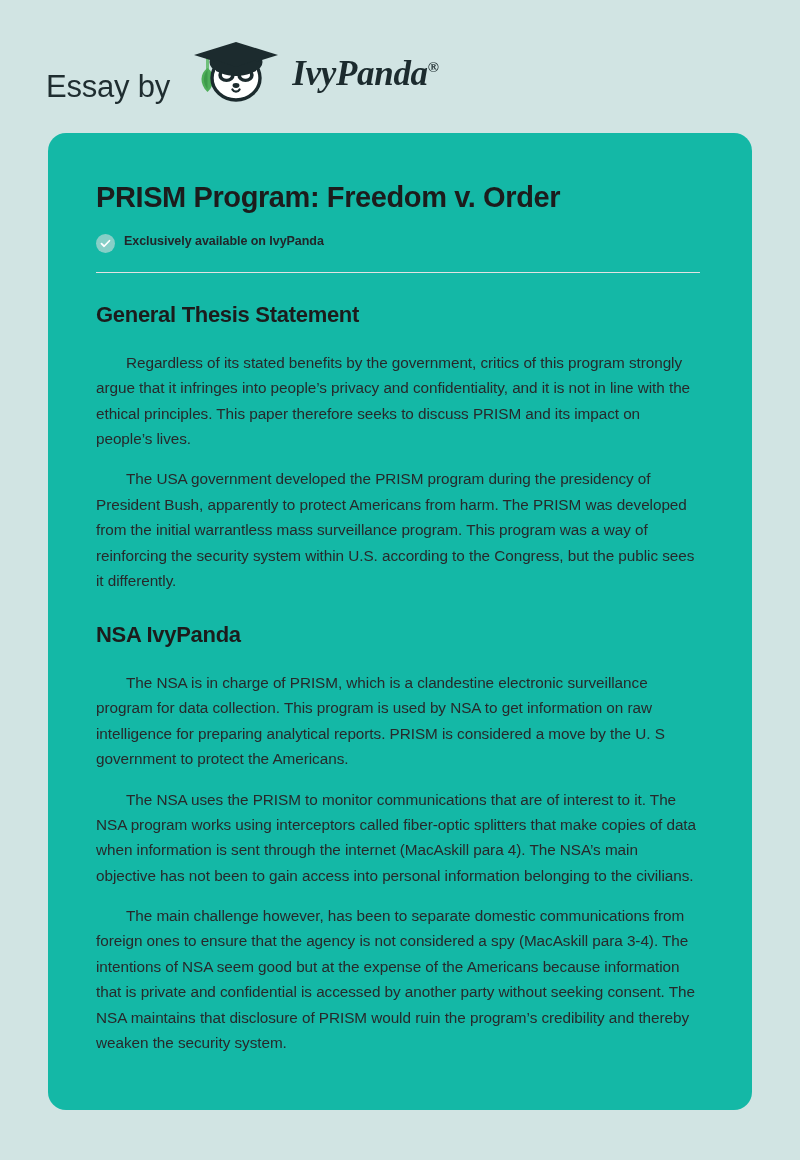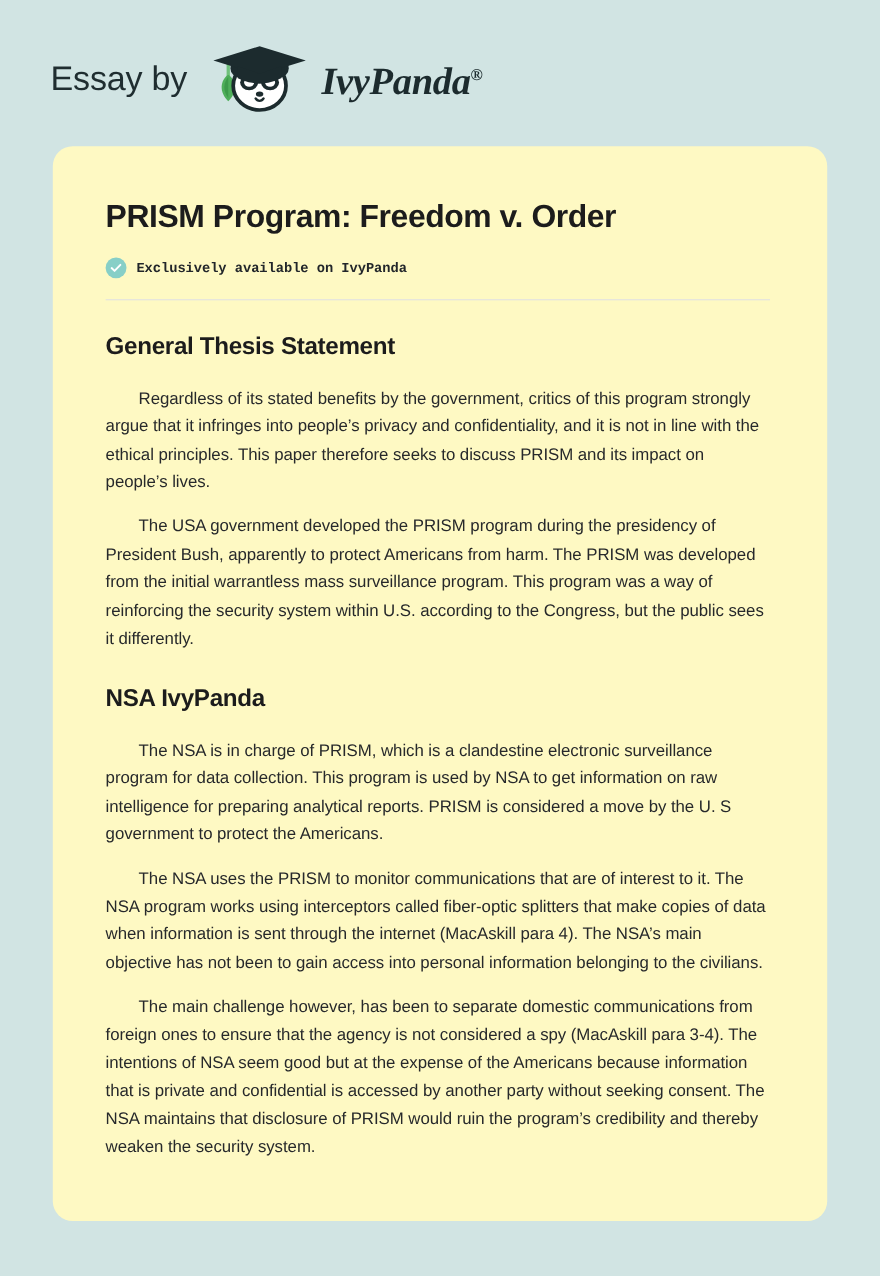--- a/index.html
+++ b/index.html
@@ -14,21 +14,21 @@
     -webkit-font-smoothing: antialiased;
     overflow: hidden;
   }
 
   
   .site-header {
     position: absolute;
     left: 46px;
     top: 40px;
     display: flex;
-    align-items: center;
+    align-items: flex-end;
     gap: 10px;
     height: 62px;
   }
   .essay-by {
     font-size: 31px;
     color: #1f2d30;
     letter-spacing: -0.2px;
     line-height: 1;
     font-weight: 400;
   }
@@ -59,45 +59,43 @@
     font-weight: 700;
   }
 
   
   .paper-card {
     position: absolute;
     left: 48px;
     top: 133px;
     width: 704px;
     height: 977px;
-    background: #fef9c3;
+    background: #14b8a6;
     border-radius: 18px;
     box-sizing: border-box;
     padding: 34px 30px 0 26px;
     overflow: hidden;
   }
   .card-inner {
     padding: 0 22px;
   }
 
   .doc-title {
     font-size: 29px;
     font-weight: 700;
     color: #1c1c1c;
     margin: 12px 0 0 0;
     letter-spacing: -0.4px;
     line-height: 1.25;
   }
 
   .exclusive-row {
     display: flex;
-    align-items: center;
     gap: 9px;
     margin-top: 19px;
-    font-family: Liberation Mono, monospace;
   }
   .check-badge {
     width: 19px;
     height: 19px;
     border-radius: 50%;
     background: #87cfc7;
     display: flex;
     align-items: center;
     justify-content: center;
     flex: none;

